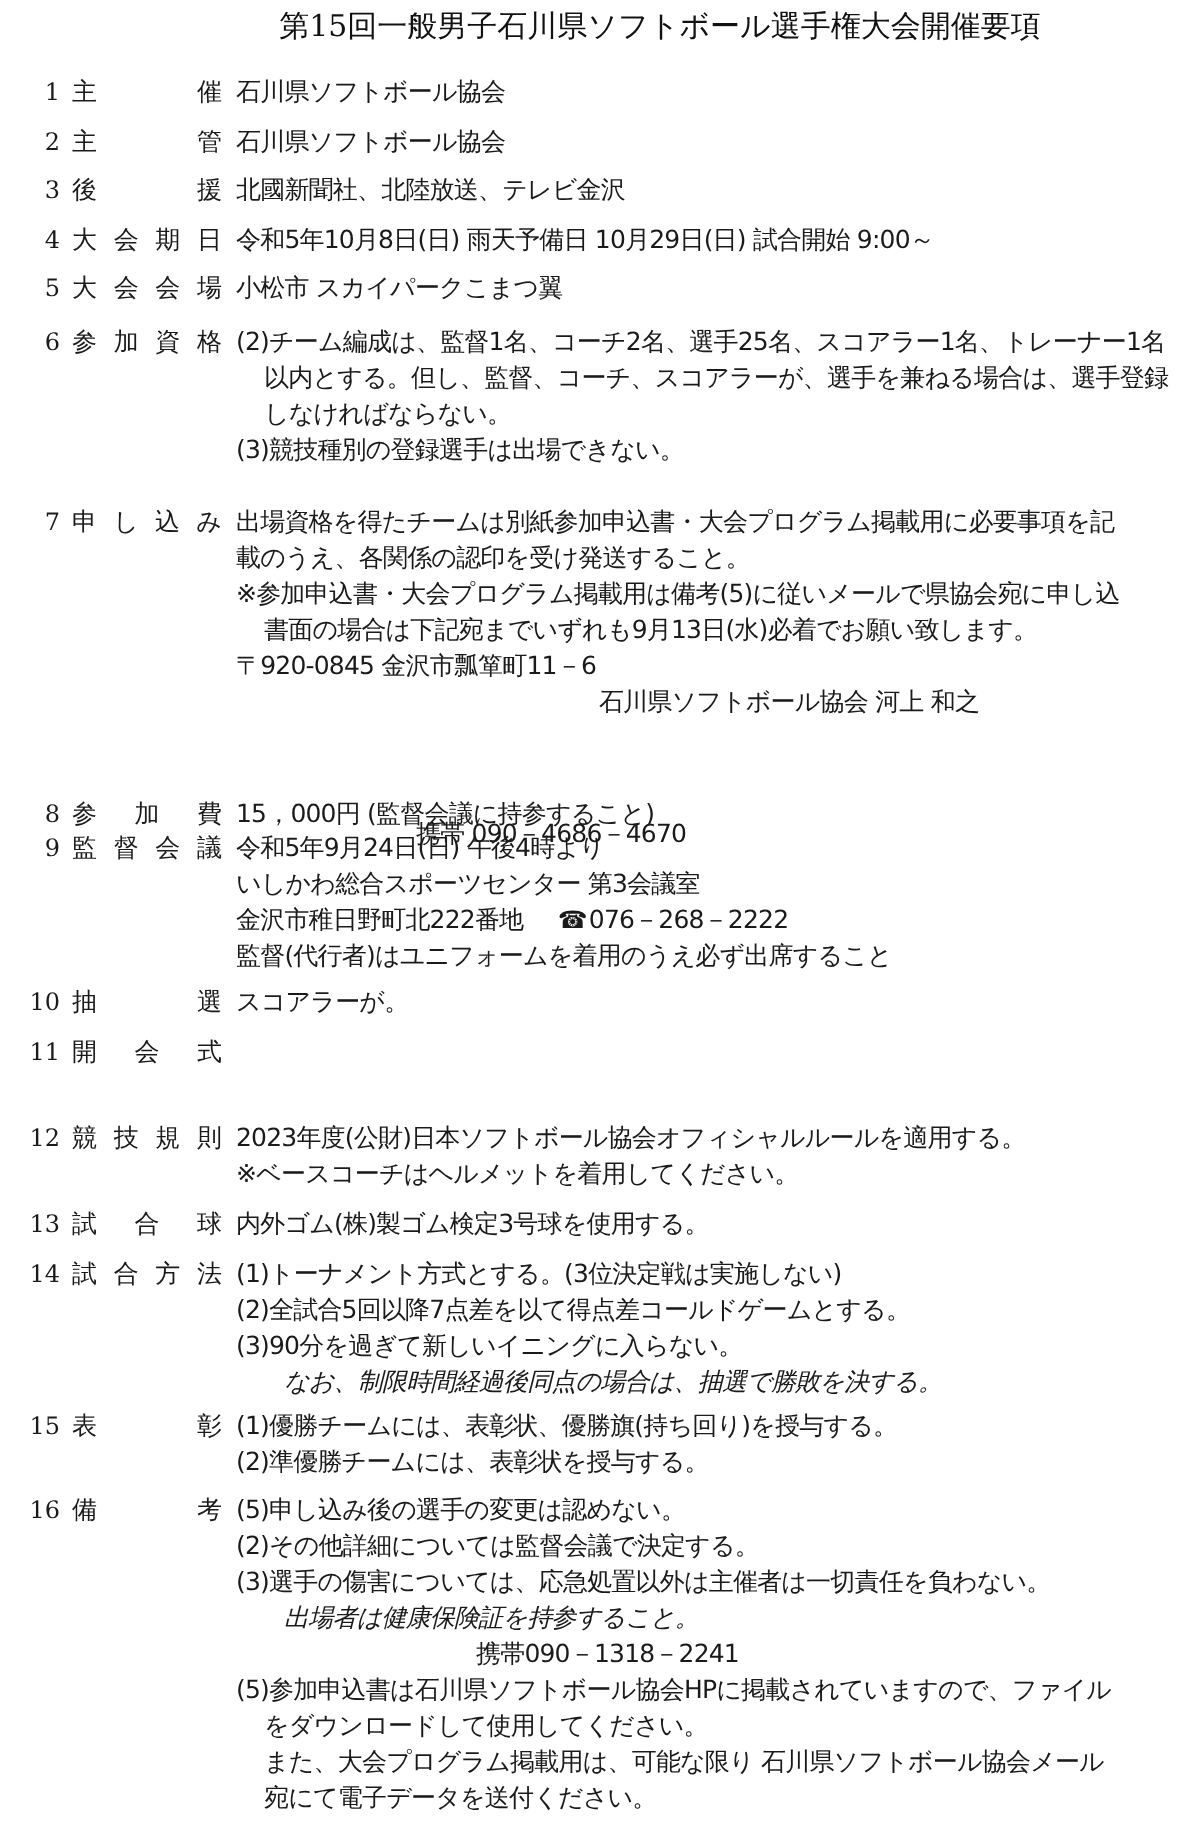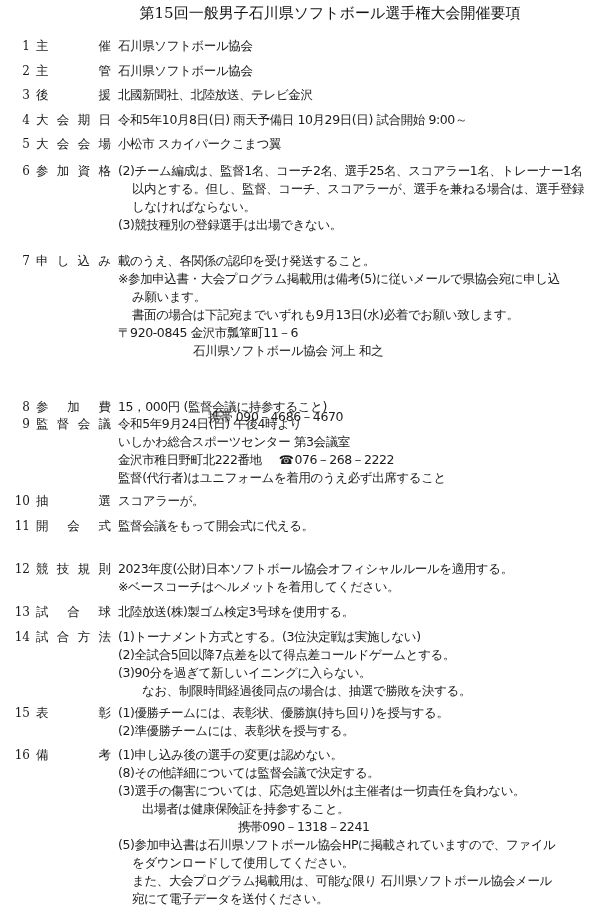--- a/index.html
+++ b/index.html
@@ -69,22 +69,22 @@
       width: 478px;
       line-height: 18px;
       font-size: 12.5px;
       letter-spacing: -0.4px;
     }
     .line {
       white-space: nowrap;
       height: 18px;
     }
     .ind1 { padding-left: 14px; }
-    .ind2 { padding-left: 24px; }
-    .ind-addr { padding-left: 75px; }
+    .ind2 { padding-left: 24px; font-style: italic; }
+    .ind-addr { padding-left: 75px; text-align: center; }
     .ind-phone { padding-left: 90px; margin-top: 48px; }
     .ind-mobile { padding-left: 120px; }
     .phone-icon {
       display: inline-block;
       font-size: 12px;
       margin-right: 1px;
     }
   </style>
 </head>
 <body>
@@ -170,23 +170,23 @@
 
   <div class="section" style="top:252px">
     <div class="num">7</div>
     <div class="label">
       <span>申</span>
       <span>し</span>
       <span>込</span>
       <span>み</span>
     </div>
     <div class="content">
+      <div class="line">出場資格を得たチームは別紙参加申込書・大会プログラム掲載用に必要事項を記</div>
       <div class="line">載のうえ、各関係の認印を受け発送すること。</div>
       <div class="line">※参加申込書・大会プログラム掲載用は備考(5)に従いメールで県協会宛に申し込</div>
-      <div class="line ind1">み願います。</div>
       <div class="line ind1">書面の場合は下記宛までいずれも9月13日(水)必着でお願い致します。</div>
       <div class="line">〒920-0845  金沢市瓢箪町11－6</div>
       <div class="line ind-addr">石川県ソフトボール協会  河上  和之</div>
       <div class="line ind-phone">携帯   090－4686－4670</div>
     </div>
   </div>
 
   <div class="section" style="top:398px">
     <div class="num">8</div>
     <div class="label">
@@ -231,21 +231,20 @@
   </div>
 
   <div class="section" style="top:517px">
     <div class="num">11</div>
     <div class="label">
       <span>開</span>
       <span>会</span>
       <span>式</span>
     </div>
     <div class="content">
-      <div class="line">監督会議をもって開会式に代える。</div>
     </div>
   </div>
 
   <div class="section" style="top:560px">
     <div class="num">12</div>
     <div class="label">
       <span>競</span>
       <span>技</span>
       <span>規</span>
       <span>則</span>
@@ -257,21 +256,21 @@
   </div>
 
   <div class="section" style="top:603px">
     <div class="num">13</div>
     <div class="label">
       <span>試</span>
       <span>合</span>
       <span>球</span>
     </div>
     <div class="content">
-      <div class="line">北陸放送(株)製ゴム検定3号球を使用する。</div>
+      <div class="line">内外ゴム(株)製ゴム検定3号球を使用する。</div>
     </div>
   </div>
 
   <div class="section" style="top:628px">
     <div class="num">14</div>
     <div class="label">
       <span>試</span>
       <span>合</span>
       <span>方</span>
       <span>法</span>
@@ -296,22 +295,22 @@
     </div>
   </div>
 
   <div class="section" style="top:746px">
     <div class="num">16</div>
     <div class="label">
       <span>備</span>
       <span>考</span>
     </div>
     <div class="content">
-      <div class="line">(1)申し込み後の選手の変更は認めない。</div>
-      <div class="line">(8)その他詳細については監督会議で決定する。</div>
+      <div class="line">(5)申し込み後の選手の変更は認めない。</div>
+      <div class="line">(2)その他詳細については監督会議で決定する。</div>
       <div class="line">(3)選手の傷害については、応急処置以外は主催者は一切責任を負わない。</div>
       <div class="line ind2">出場者は健康保険証を持参すること。</div>
       <div class="line ind-mobile">携帯090－1318－2241</div>
       <div class="line">(5)参加申込書は石川県ソフトボール協会HPに掲載されていますので、ファイル</div>
       <div class="line ind1">をダウンロードして使用してください。</div>
       <div class="line ind1">また、大会プログラム掲載用は、可能な限り  石川県ソフトボール協会メール</div>
       <div class="line ind1">宛にて電子データを送付ください。</div>
 
     </div>
   </div>

